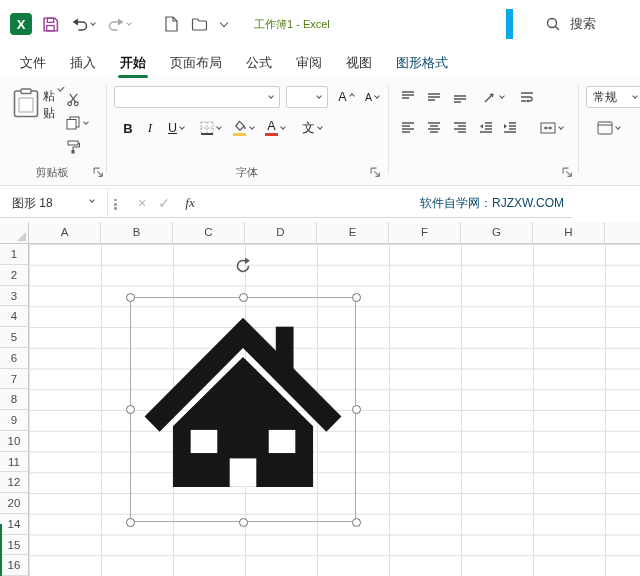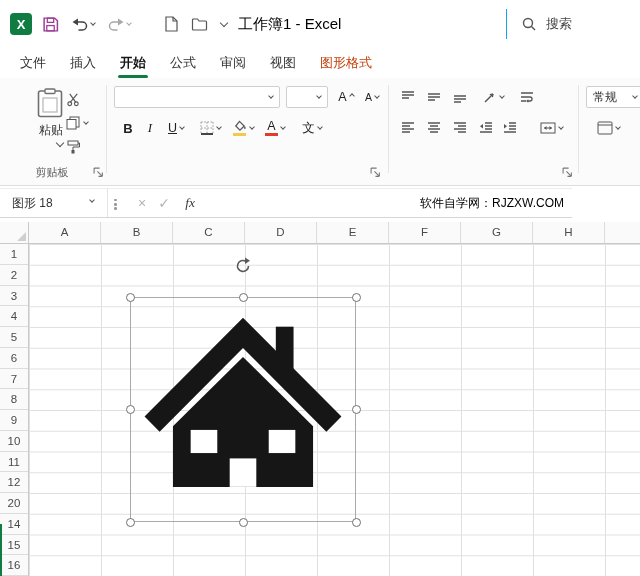--- a/index.html
+++ b/index.html
@@ -8,35 +8,35 @@
   .app{position:relative;width:640px;height:576px;background:#fff;overflow:hidden}
   svg{display:block}
   .chev{display:inline-block;width:6px;height:6px;border-right:1.4px solid #555;border-bottom:1.4px solid #555;transform:rotate(45deg);margin-top:-3px}
   .chev-sm{width:4px;height:4px;border-width:1.2px}
   
   .titlebar{position:absolute;left:0;top:0;width:640px;height:48px;background:#fff;display:flex;align-items:center}
   .qat{display:flex;align-items:center;gap:7px;padding-left:10px}
   .logo{width:22px;height:22px;background:#107C41;color:#fff;font-weight:bold;border-radius:4px;display:flex;align-items:center;justify-content:center;font-size:13px;cursor:pointer}
   .qbtn{border:none;background:transparent;display:flex;align-items:center;gap:3px;padding:3px;cursor:pointer}
   .gap-left{margin-left:20px}
-  .doc-title{margin-left:8px;font-size:15px;color:#000000;white-space:nowrap}
-  .searchbox{position:absolute;left:506px;top:9px;width:128px;height:30px;display:flex;align-items:center;gap:9px;padding-left:14px;border-left:1px solid #0ea5e9;cursor:text}
+  .doc-title{margin-left:24px;font-size:11px;color:#4d7c0f;white-space:nowrap}
+  .searchbox{position:absolute;left:506px;top:9px;width:128px;height:30px;display:flex;align-items:center;gap:9px;padding-left:32px;border-left:7px solid #0ea5e9;cursor:text}
   .searchbox span{font-size:13px;color:#444}
   
   .tabs{position:absolute;top:48px;left:0;width:640px;height:30px;display:flex;align-items:stretch;padding-left:8px;background:#fff}
   .tab{padding:0 12px;line-height:29px;font-size:13px;color:#333;position:relative;cursor:pointer;white-space:nowrap}
   .tab.active{font-weight:bold;color:#161616}
   .tab .indicator{position:absolute;left:10px;right:10px;bottom:0;height:3px;border-radius:2px;background:#107C41}
-  .tab.contextual{color:#c2410c}
+  .tab.contextual{color:#0c4a6e}
   
   .ribbon{position:absolute;top:78px;left:0;width:640px;height:108px;background:#FBFBFB;border-bottom:1px solid #DEDEDE}
   .vsep{position:absolute;top:7px;height:88px;width:1px;background:#E4E4E4}
   .group-label{position:absolute;top:86px;height:16px;font-size:11px;color:#5E5E5E;text-align:center;line-height:16px}
   .launcher{position:absolute;top:89px;width:11px;height:11px;cursor:pointer}
-  .bigbtn{position:absolute;left:13px;top:5px;width:50px;height:78px;display:flex;flex-direction:column;align-items:flex-end;justify-content:flex-start;gap:4px;padding-top:5px;cursor:pointer}
+  .bigbtn{position:absolute;left:13px;top:5px;width:50px;height:78px;display:flex;flex-direction:row;align-items:flex-start;justify-content:flex-start;gap:4px;padding-top:5px;cursor:pointer}
   .bigbtn .lbl{font-size:12px;color:#333}
   .smallbtn{position:absolute;height:22px;display:flex;align-items:center;gap:4px;cursor:pointer}
   .combo{position:absolute;height:22px;background:#fff;border:1px solid #CFCFCF;border-radius:2px;display:flex;align-items:center;padding:0 6px;cursor:pointer}
   .combo .chev{margin-left:auto}
   .iconbtn{position:absolute;height:24px;display:flex;align-items:center;justify-content:center;gap:3px;cursor:pointer}
   .b-letter{font-weight:bold;font-size:13px;color:#222}
   .i-letter{font-style:italic;font-family:"Liberation Serif",serif;font-size:13px;color:#222}
   .u-letter{text-decoration:underline;font-size:12.5px;color:#222}
   .a-letter{font-size:12.5px;color:#222;line-height:11px}
   .a-small{font-size:10.5px}
@@ -44,21 +44,21 @@
   .color-bar{display:block;width:13px;height:3px;margin-top:1px}
   
   .fbar{position:absolute;top:188px;left:0;width:572px;height:30px;background:#fff;border-top:1px solid #EDEDED;border-bottom:1px solid #D6D6D6}
   .namebox{position:absolute;left:0;top:0;width:108px;height:28px;display:flex;align-items:center;padding-left:12px;border-right:1px solid #E3E3E3;cursor:pointer}
   .namebox .chev{position:absolute;left:90px;top:12px}
   .vdots{position:absolute;left:114px;top:8px}
   .vdots i{display:block;width:2.5px;height:2.5px;border-radius:50%;background:#9a9a9a;margin:1.8px 0}
   .fbtn{position:absolute;top:0;height:28px;width:20px;display:flex;align-items:center;justify-content:center;cursor:pointer}
   .dim-mark{color:#b3b3b3;font-size:14px}
   .fx{font-family:"Liberation Serif",serif;font-style:italic;font-size:13.5px;color:#3b3b3b}
-  .watermark{position:absolute;right:8px;top:0;height:28px;display:flex;align-items:center;color:#000000;font-size:12px}
+  .watermark{position:absolute;right:8px;top:0;height:28px;display:flex;align-items:center;color:#0c4a6e;font-size:12px}
   
   .sheet{position:absolute;top:222px;left:0;width:640px;height:354px;background:#fff}
   .corner{position:absolute;left:0;top:0;width:29px;height:22px;background:#FAFAFA;border-right:1px solid #C9C9C9;border-bottom:1px solid #C9C9C9;cursor:pointer}
   .corner i{position:absolute;right:2px;bottom:2px;width:0;height:0;border-left:9px solid transparent;border-bottom:9px solid #CFCFCF}
   .colheads{position:absolute;left:29px;top:0;width:611px;height:22px;display:flex;background:#FAFAFA;border-bottom:1px solid #C9C9C9}
   .colh{flex:0 0 72px;width:72px;height:21px;line-height:21px;text-align:center;border-right:1px solid #DCDCDC;color:#4a4a4a;font-size:11.5px;cursor:pointer}
   .rowheads{position:absolute;left:0;top:22px;width:29px;height:332px;background:#FAFAFA;border-right:1px solid #C9C9C9}
   .rowh{height:20.75px;line-height:20.75px;text-align:center;border-bottom:1px solid #DCDCDC;color:#4a4a4a;font-size:11.5px;cursor:pointer}
   .cells{position:absolute;left:29px;top:22px;width:611px;height:332px;background-color:#fff;cursor:cell;
     background-image:linear-gradient(to right,#E0E0E0 1px,transparent 1px),linear-gradient(to bottom,#E0E0E0 1px,transparent 1px);
@@ -133,20 +133,21 @@
           </svg>
       </span>
       <span>搜索</span>
     </div>
   </header>
 
   <nav class="tabs">
     <div class="tab">文件</div>
     <div class="tab">插入</div>
     <div class="tab active"><span>开始</span><div class="indicator"></div></div>
+    <div class="tab">页面布局</div>
     <div class="tab">公式</div>
     <div class="tab">审阅</div>
     <div class="tab">视图</div>
     <div class="tab contextual">图形格式</div>
   </nav>
 
   <section class="ribbon">
 
     <div class="bigbtn">
       <span>
@@ -245,20 +246,21 @@
       <span class="stack">
         <span class="a-letter">A</span>
         <span class="color-bar" style="background:#E03E2D"></span>
       </span>
       <span class="chev chev-sm"></span>
     </div>
     <div class="iconbtn" style="left:296px;top:38px;width:32px">
       <span class="a-letter">文</span>
       <span class="chev chev-sm"></span>
     </div>
+    <div class="group-label" style="left:114px;width:266px">字体</div>
     <div class="launcher" style="left:370px">
       <svg width="11" height="11" viewBox="0 0 10 10">
           <path d="M1 1h5M1 1v5" stroke="#777" fill="none"></path>
           <path d="M4 4l4.5 4.5M8.5 8.5v-3.5M8.5 8.5h-3.5" stroke="#777" fill="none"></path>
         </svg>
     </div>
     <div class="vsep" style="left:388px"></div>
 
     <div class="iconbtn" style="left:398px;top:7px;width:20px">
       <span>

